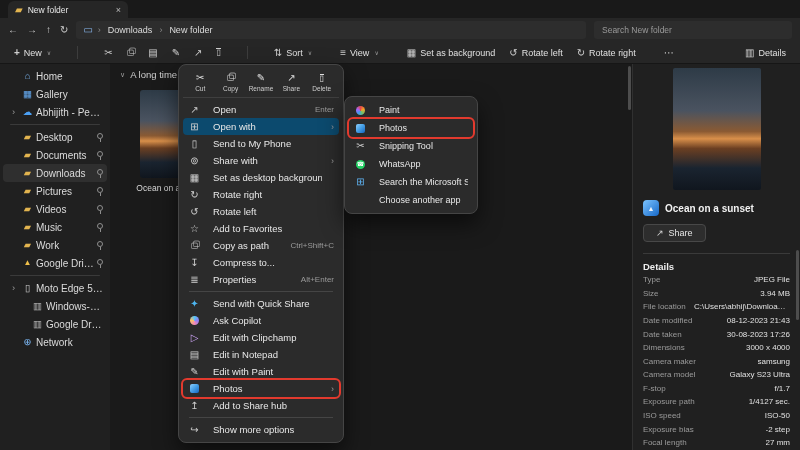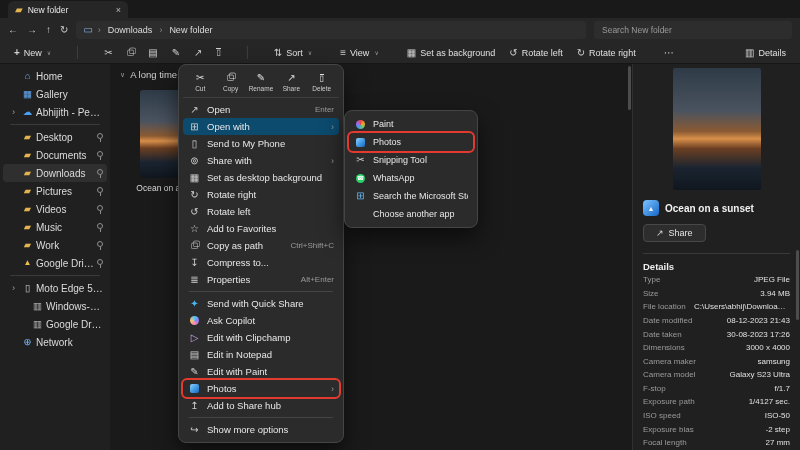--- a/index.html
+++ b/index.html
@@ -131,31 +131,31 @@
   .pane-scroll{position:absolute;right:1px;top:186px;width:3px;height:70px;background:#4d4d4d;border-radius:2px;}
 
   
   .menu{position:absolute;left:178px;top:64px;width:166px;background:#2b2b2b;border:1px solid #454545;
     border-radius:8px;padding:4px;box-shadow:0 10px 22px rgba(0,0,0,.55);z-index:20;}
   .quick-row{display:flex;justify-content:space-around;padding:3px 2px 5px;border-bottom:1px solid #3f3f3f;
     margin-bottom:3px;}
   .qa{width:28px;display:flex;flex-direction:column;align-items:center;gap:1px;}
   .qa .ico{height:12px;font-size:10px;color:#e0e0e0;}
   .qa-label{font-size:6.5px;color:#cfcfcf;}
-  .menu-item{height:17px;display:flex;align-items:center;gap:6px;padding:0 5px;border-radius:4px;
+  .menu-item{height:17px;display:flex;align-items:center;gap:12px;padding:0 5px;border-radius:4px;
     font-size:9.5px;color:#e8e8e8;}
   .menu-item .ico{width:13px;flex:none;}
   .menu-item .lbl{flex:1;white-space:nowrap;overflow:hidden;}
   .menu-item .shortcut{font-size:8px;color:#9a9a9a;}
   .menu-item .sub-arrow{display:none;font-size:9px;color:#9a9a9a;}
   .menu-item.submenu .sub-arrow{display:block;}
   .menu-item.hover{background:#0c4a6e;justify-content:center;}
   .menu-item.highlighted{outline:2px solid var(--hl);outline-offset:0;}
   .menu-item.separator{height:1px;background:#454545;margin:3px 6px;padding:0;border-radius:0;}
-  .submenu-panel{position:absolute;left:344px;top:110px;width:134px;background:#2b2b2b;
+  .submenu-panel{position:absolute;left:344px;top:96px;width:134px;background:#2b2b2b;
     border:1px solid #454545;border-radius:8px;padding:4px;box-shadow:0 10px 22px rgba(0,0,0,.55);z-index:21;}
   .submenu-panel .menu-item{height:18px;font-size:9px;}
 </style>
 </head>
 <body>
 
 <div class="window">
 
   <div class="titlebar">
     <div class="tab">

